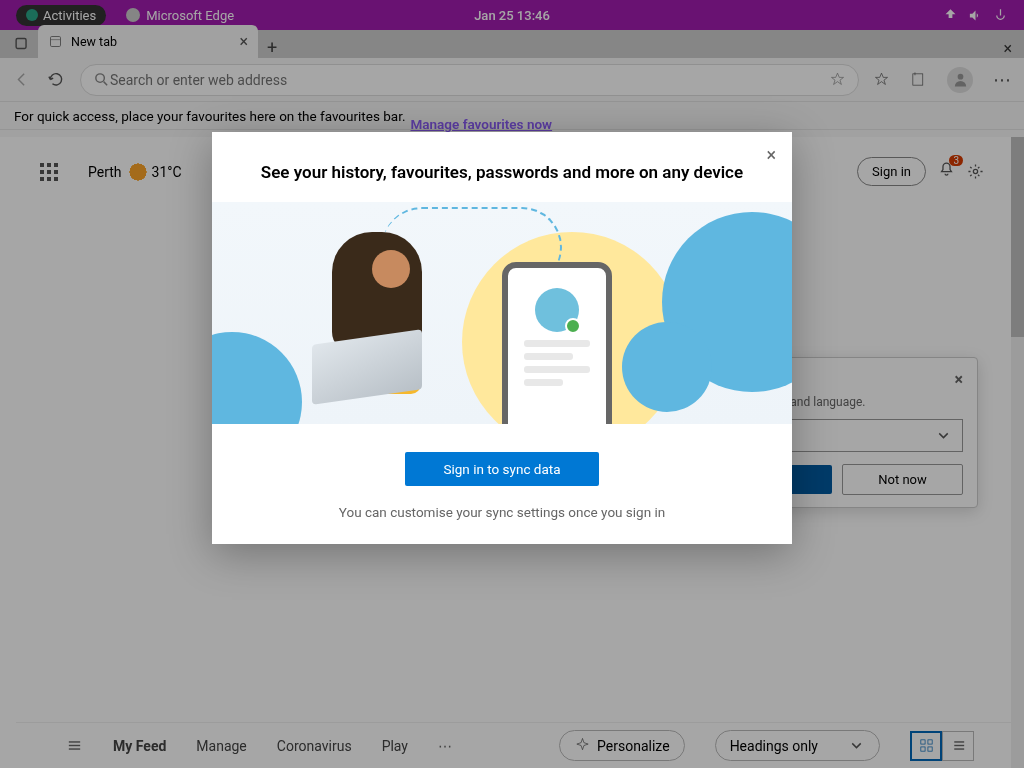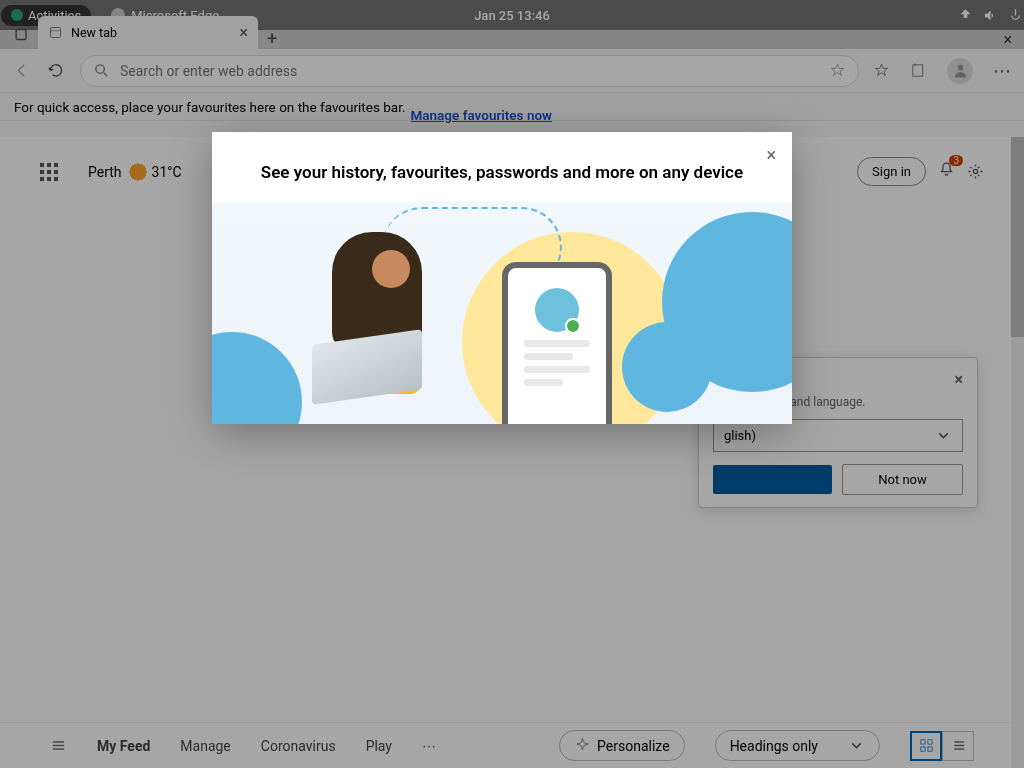--- a/index.html
+++ b/index.html
@@ -1,47 +1,47 @@
 <!DOCTYPE html>
 <html><head>
 <meta charset="utf-8">
 <style>
 * { margin: 0; padding: 0; box-sizing: border-box; font-family: -apple-system, BlinkMacSystemFont, "Segoe UI", Roboto, sans-serif; }
 body { width: 1024px; height: 768px; overflow: hidden; background: #f7f7f7; position: relative; }
 
 
-.os-bar { height: 30px; background: #737373; color: #fff; display: flex; align-items: center; font-size: 13px; padding: 0 1px; }
+.os-bar { height: 30px; background: #a21caf; color: #fff; display: flex; align-items: center; font-size: 13px; padding: 0 16px; }
 .os-bar .activities { background: #333; border-radius: 12px; padding: 3px 10px; display: flex; align-items: center; gap: 5px; }
 .os-bar .activities .dot { width: 12px; height: 12px; background: #2aa889; border-radius: 50%; }
 .os-bar .edge-app { margin-left: 20px; display: flex; align-items: center; gap: 6px; }
 .os-bar .edge-icon { width: 14px; height: 14px; background: #ccc; border-radius: 50%; }
 .os-bar .clock { position: absolute; left: 50%; transform: translateX(-50%); font-weight: 500; }
 .os-bar .tray { margin-left: auto; display: flex; gap: 10px; align-items: center; }
 .os-bar .tray svg { width: 15px; height: 15px; fill: #fff; }
 
 
-.tab-bar { height: 19px; background: #cecece; display: flex; align-items: flex-end; padding-left: 6px; }
+.tab-bar { height: 28px; background: #cecece; display: flex; align-items: flex-end; padding-left: 6px; }
 .tab-btn { width: 32px; height: 30px; display: flex; align-items: center; justify-content: center; }
 .tab { background: #f7f7f7; height: 33px; display: flex; align-items: center; padding: 0 10px; border-radius: 6px 6px 0 0; min-width: 220px; gap: 8px; font-size: 12.5px; }
 .tab .globe { width: 15px; height: 15px; }
 .tab .close-x { margin-left: auto; font-size: 16px; color: #555; }
 .new-tab { width: 28px; text-align: center; font-size: 18px; color: #444; }
 .window-close { margin-left: auto; padding: 0 12px; font-size: 16px; color: #333; }
 
 .toolbar { height: 44px; background: #f7f7f7; display: flex; align-items: center; padding: 0 12px; gap: 14px; border-bottom: 1px solid #e3e3e3; }
 .toolbar .nav-btn { width: 20px; color: #888; }
-.addr { flex: 1; height: 32px; background: #fff; border: 1px solid #ddd; border-radius: 18px; display: flex; align-items: center; padding: 0 12px; gap: 10px; color: #767676; font-size: 14px; }
+.addr { flex: 1; height: 32px; background: #fff; border: 1px solid #ddd; border-radius: 18px; display: flex; align-items: center; padding: 0 12px; color: #767676; font-size: 14px; }
 .addr .search-ic { color: #767676; }
 .addr .star-add { margin-left: auto; color: #767676; }
 .toolbar-icons { display: flex; align-items: center; gap: 20px; color: #555; }
 .toolbar-icons .avatar { width: 26px; height: 26px; background: #ddd; border-radius: 50%; display: flex; align-items: center; justify-content: center; }
 .toolbar-icons .dots { font-size: 18px; letter-spacing: 1px; }
 
 .fav-bar { height: 28px; background: #f7f7f7; display: flex; align-items: center; padding: 0 14px; font-size: 13.5px; border-bottom: 1px solid #e5e5e5; gap: 5px; }
-.fav-bar a { color: #1d4ed8; text-decoration: underline; font-weight: 600; margin-top: 17px; }
+.fav-bar a { color: #8b5cf6; text-decoration: underline; font-weight: 600; margin-top: 17px; }
 
 
 .page { position: absolute; top: 137px; bottom: 0; left: 0; right: 0; background: #fff; }
 .page-header { display: flex; align-items: center; padding: 20px 40px; gap: 0; }
 .app-grid { display: grid; grid-template-columns: repeat(3,4px); grid-template-rows: repeat(3,4px); gap: 3px; }
 .app-grid span { background: #555; }
 .weather-loc { font-size: 14px; margin-left: 30px; }
 .weather-icon { width: 20px; height: 20px; background: radial-gradient(circle, #fca52a 60%, transparent 61%); border-radius: 50%; margin-left: 6px; }
 .weather-temp { font-size: 14px; margin-left: 4px; }
 .page-header .spacer { flex: 1; }
@@ -55,21 +55,21 @@
 .lang-popup h3 { font-size: 15px; font-weight: 700; margin-bottom: 6px; display:flex; justify-content: space-between; }
 .lang-popup .close-ic { font-size: 16px; color: #666; cursor: pointer; }
 .lang-popup p { color: #666; font-size: 12px; margin-bottom: 10px; }
 .lang-select { border: 1px solid #999; padding: 7px 10px; display: flex; justify-content: space-between; align-items: center; margin-bottom: 12px; }
 .lang-actions { display: flex; gap: 10px; align-items: center; }
 .lang-actions button { flex: 1; padding: 7px 0; font-size: 13px; border-radius: 2px; }
 .lang-confirm { background: #005ba1; color: #fff; border: none; }
 .lang-notnow { background: #fff; border: 1px solid #999; }
 
 
-.feed-bar { position: absolute; bottom: 0; left: 0; right: 0; height: 46px; display: flex; align-items: center; padding: 0 50px; gap: 30px; font-size: 14px; background: #fff; border-top: 1px solid #f0f0f0; }
+.feed-bar { position: absolute; bottom: 0; left: 16px; right: 0; height: 46px; display: flex; align-items: center; padding: 0 50px; gap: 30px; font-size: 14px; background: #fff; border-top: 1px solid #f0f0f0; }
 .feed-bar .hamb { color: #666; }
 .feed-bar .tab-item { color: #444; }
 .feed-bar .tab-item.active { font-weight: 700; }
 .feed-bar .more { color: #666; }
 .feed-bar .personalize { margin-left: auto; border: 1px solid #bbb; border-radius: 18px; padding: 6px 14px; display: flex; align-items: center; gap: 6px; }
 .feed-bar .headings { border: 1px solid #bbb; border-radius: 18px; padding: 6px 14px; display: flex; align-items: center; gap: 30px; }
 .view-toggles { display: flex; gap: 0; }
 .view-toggles .vt { width: 32px; height: 30px; border: 1px solid #bbb; display: flex; align-items: center; justify-content: center; }
 .view-toggles .vt.active { border: 2px solid #0067b8; color: #0067b8; }
 
@@ -314,13 +314,17 @@
         <div class="pline" style="width:40%"></div>
     </div>
     <div class="person">
       <div class="hair">
           <div class="face"></div>
         </div>
       <div class="body-shirt"></div>
     </div>
     <div class="laptop"></div>
   </div>
+  <div class="action-area">
+    <button class="signin-sync">Sign in to sync data</button>
+    <div class="sub">You can customise your sync settings once you sign in</div>
+  </div>
 </div>
 
 </body></html>

